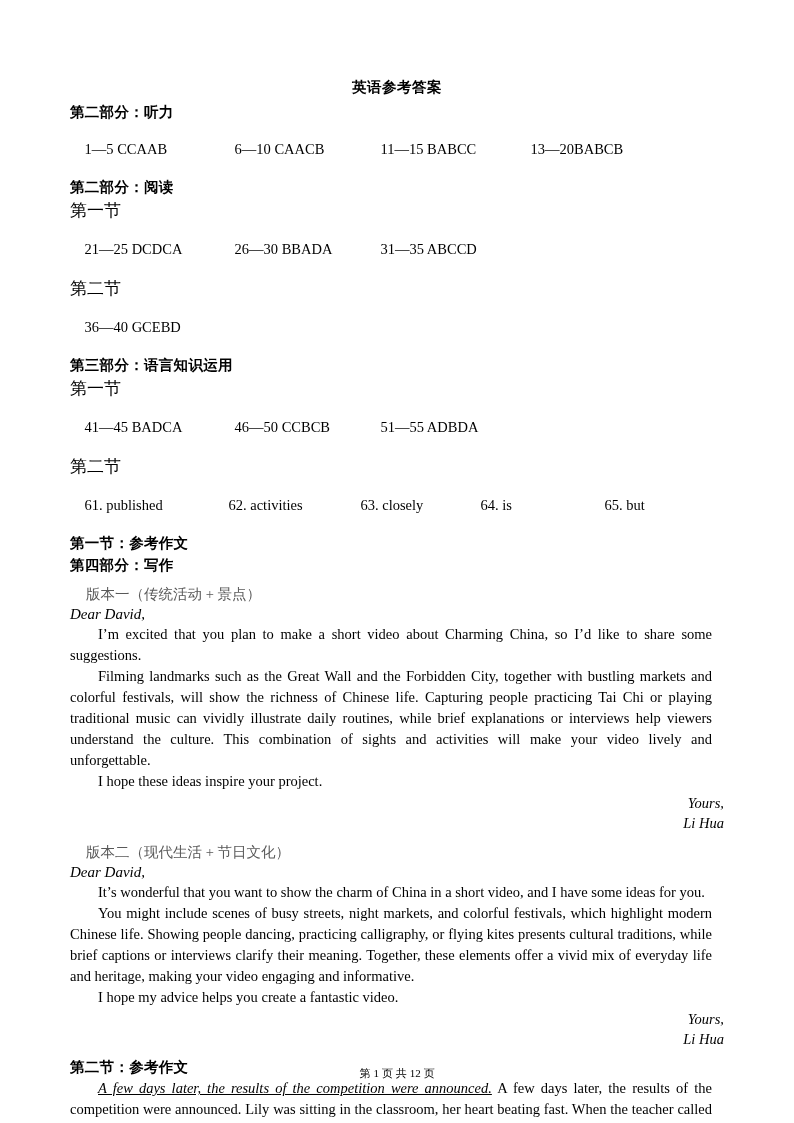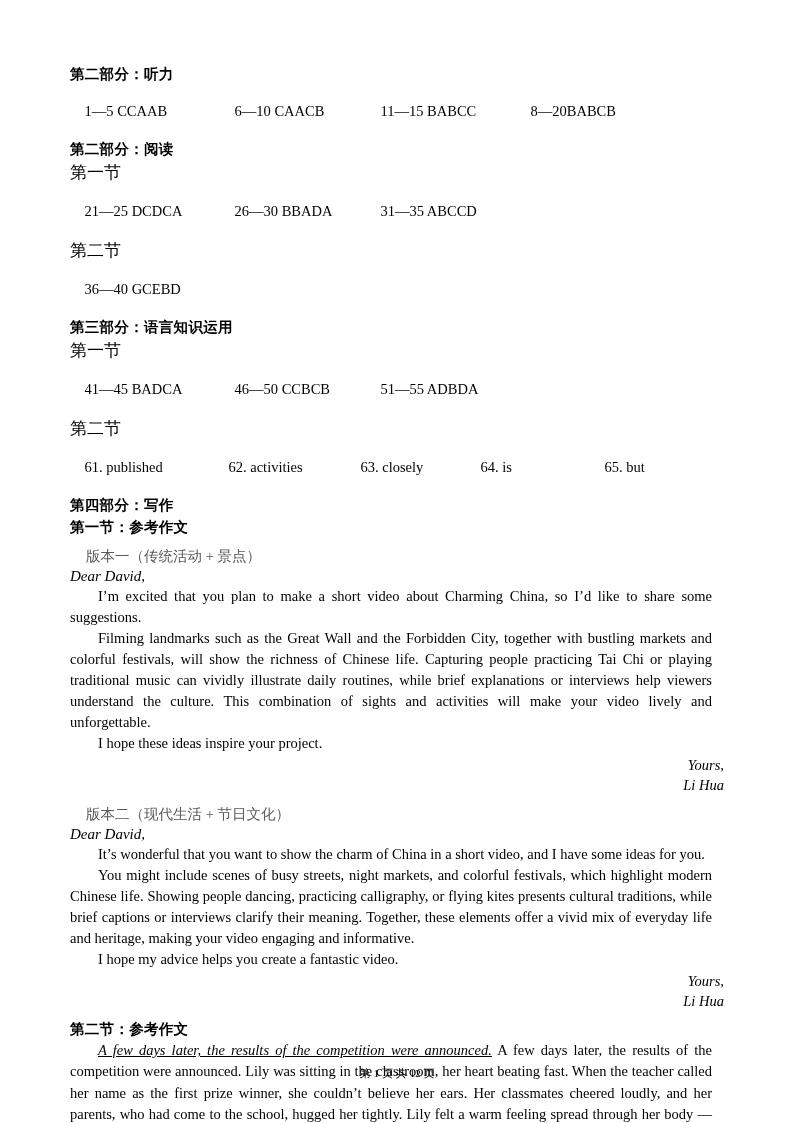--- a/index.html
+++ b/index.html
@@ -100,24 +100,25 @@
     color: #000;
   }
   .footer .num { margin: 0 3px; }
   .gap-s { height: 6px; }
 </style>
 </head>
 <body>
 
 <div class="page">
 
+  <div class="doc-title">英语参考答案</div>
 
   <div class="sec-head">第二部分：听力</div>
   <div class="ans-row">
-    <span class="cell w1">1—5 CCAAB</span><span class="cell w2">6—10 CAACB</span><span class="cell w3">11—15 BABCC</span><span class="cell w4">8—20BABCB</span>
+    <span class="cell w1">1—5 CCAAB</span><span class="cell w2">6—10 CAACB</span><span class="cell w3">11—15 BABCC</span><span class="cell w4">13—20BABCB</span>
   </div>
 
   <div class="sec-head">第二部分：阅读</div>
   <div class="sub-head">第一节</div>
   <div class="ans-row">
     <span class="cell w1">21—25 DCDCA</span><span class="cell w2">26—30 BBADA</span><span class="cell w3">31—35 ABCCD</span>
   </div>
   <div class="sub-head">第二节</div>
   <div class="ans-row">
     <span class="cell w1">36—40 GCEBD</span>
@@ -126,22 +127,22 @@
   <div class="sec-head">第三部分：语言知识运用</div>
   <div class="sub-head">第一节</div>
   <div class="ans-row">
     <span class="cell w1">41—45 BADCA</span><span class="cell w2">46—50 CCBCB</span><span class="cell w3">51—55 ADBDA</span>
   </div>
   <div class="sub-head">第二节</div>
   <div class="ans-row fill-row">
     <span class="cell f1">61. published</span><span class="cell f2">62. activities</span><span class="cell f3">63. closely</span><span class="cell f4">64. is</span><span class="cell">65. but</span>
   </div>
 
+  <div class="sec-head">第一节：参考作文</div>
   <div class="sec-head">第四部分：写作</div>
-  <div class="sec-head">第一节：参考作文</div>
 
   <div class="version-label">版本一（传统活动 + 景点）</div>
   <div class="salutation">Dear David,</div>
   <p class="body">I’m excited that you plan to make a short video about Charming China, so I’d like to share some suggestions.</p>
   <p class="body">Filming landmarks such as the Great Wall and the Forbidden City, together with bustling markets and colorful festivals, will show the richness of Chinese life. Capturing people practicing Tai Chi or playing traditional music can vividly illustrate daily routines, while brief explanations or interviews help viewers understand the culture. This combination of sights and activities will make your video lively and unforgettable.</p>
   <p class="body">I hope these ideas inspire your project.</p>
   <div class="signoff">
     <div>Yours,</div>
     <div>Li Hua</div>
   </div>

